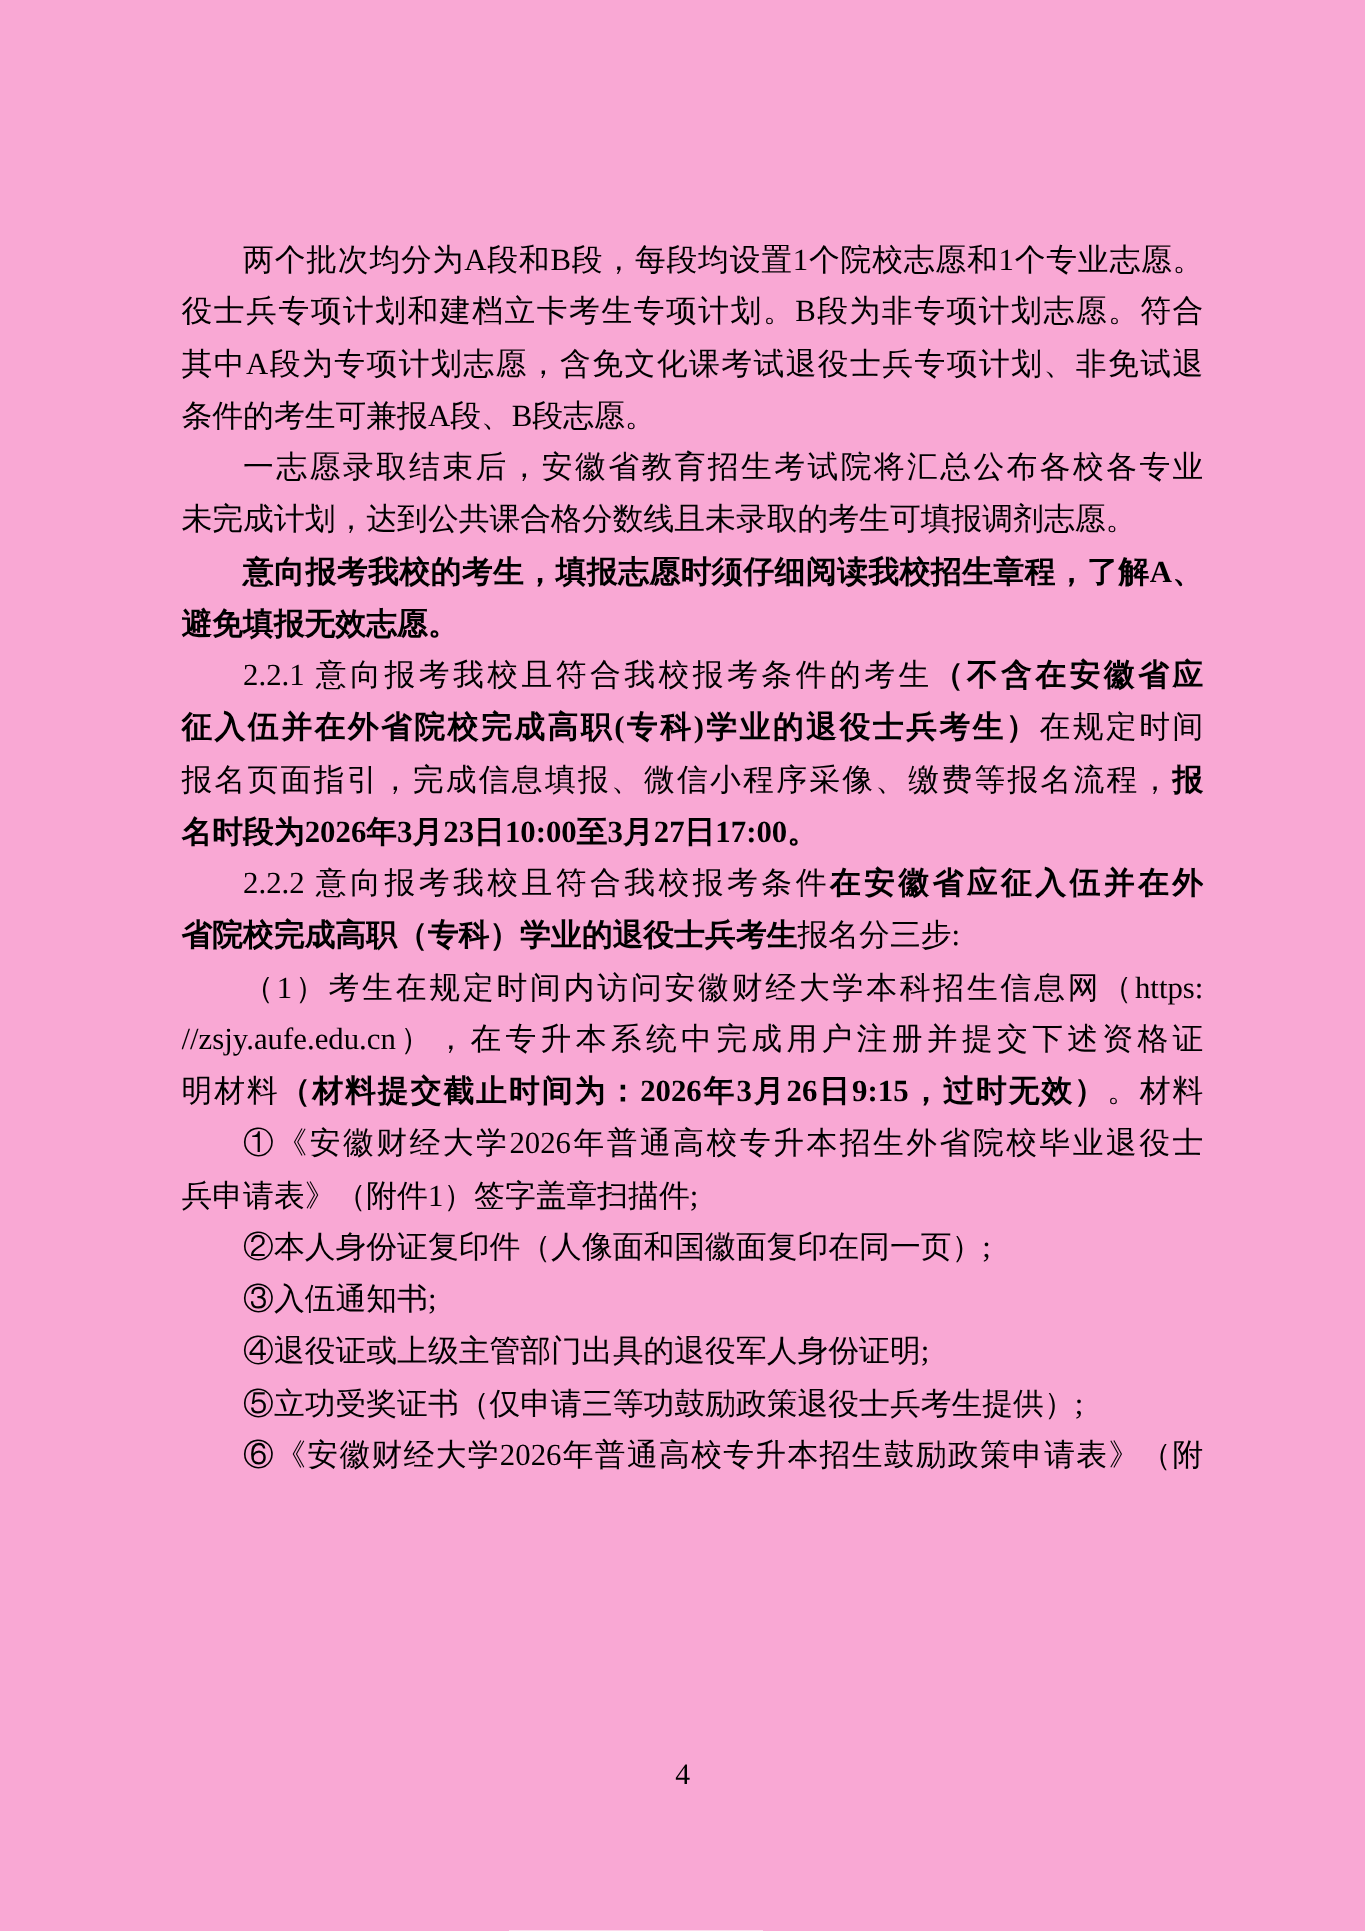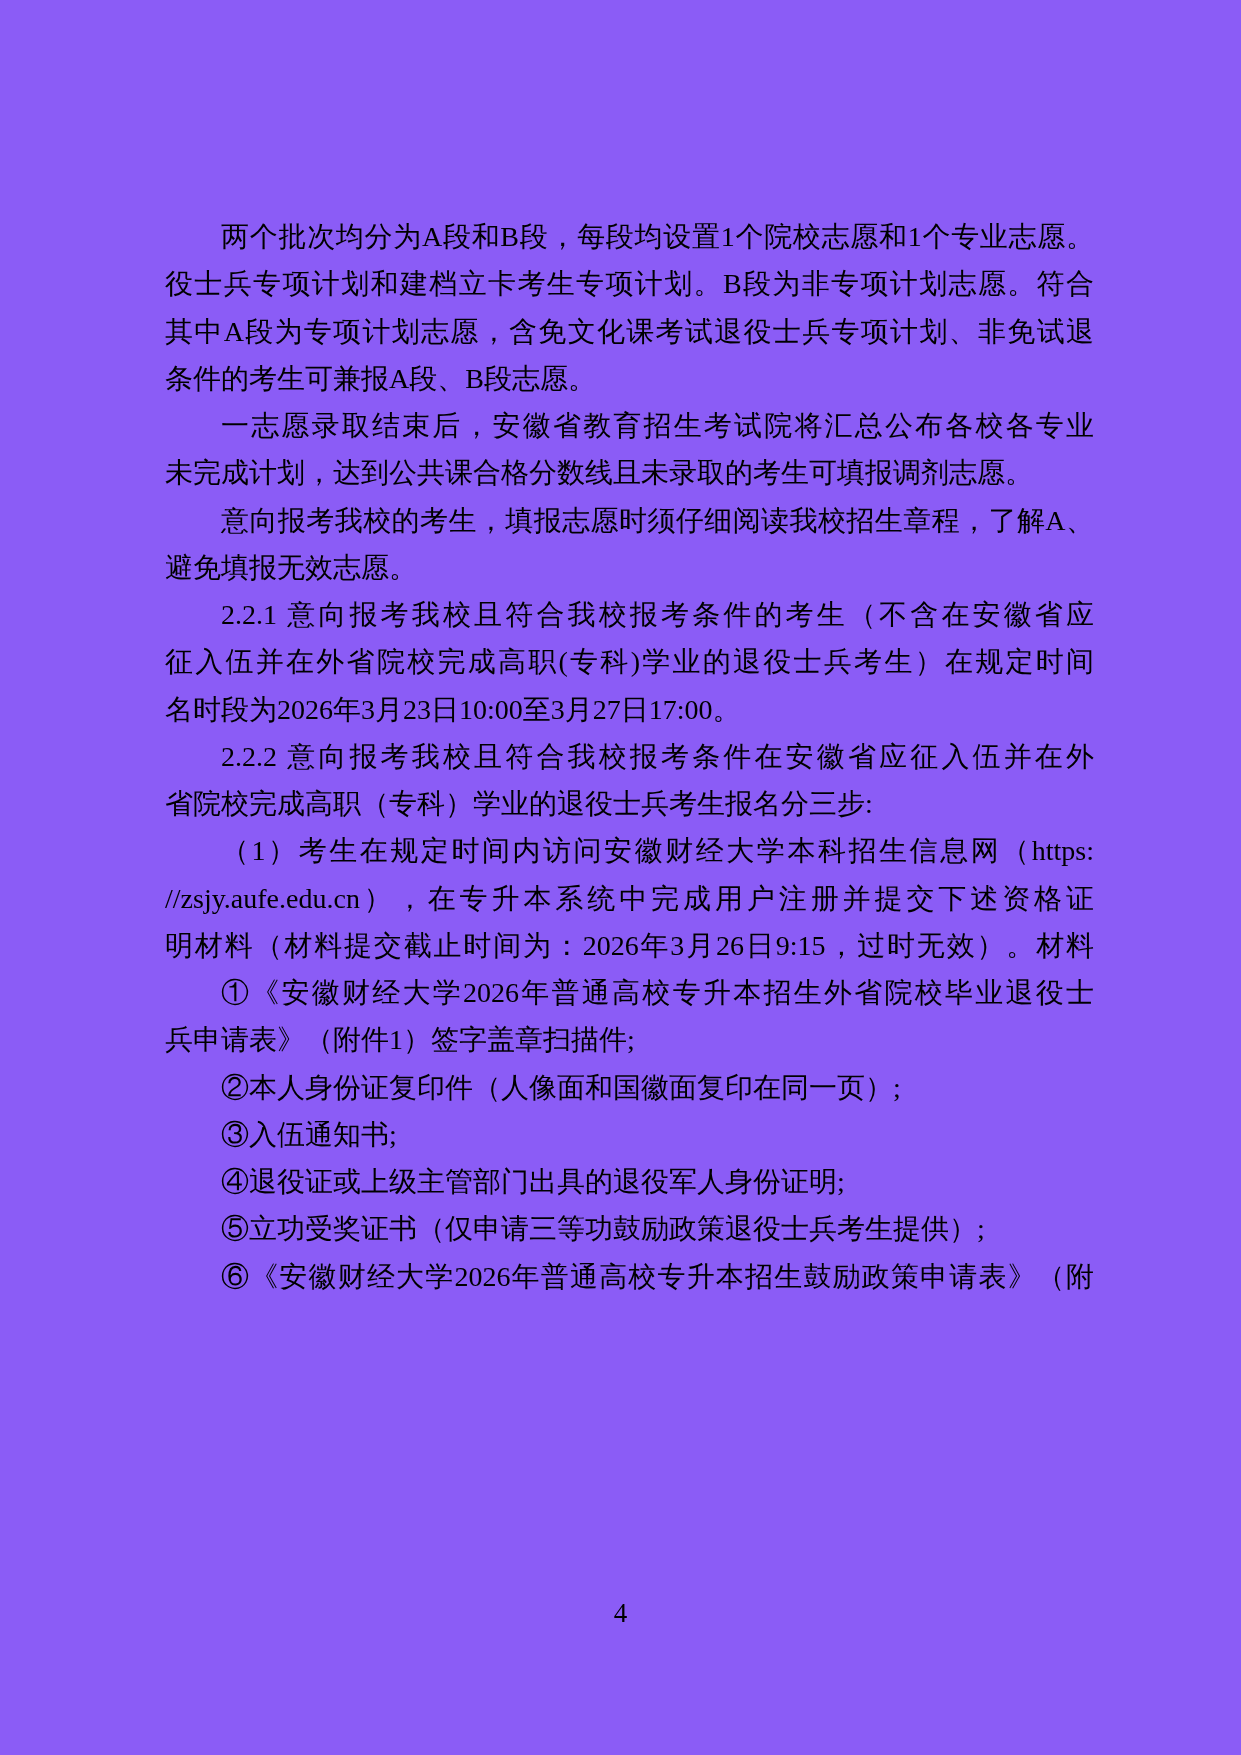--- a/index.html
+++ b/index.html
@@ -5,21 +5,21 @@
   * { margin: 0; padding: 0; box-sizing: border-box; }
   html, body { width: 1241px; background: #ffffff; }
   body {
     font-family: "Liberation Serif", "DejaVu Serif", serif;
     color: #000000;
   }
   .page {
     position: relative;
     width: 1241px;
     height: 1755px;
-    background: #8b5cf6;
+    background: #f9a8d4;
     overflow: hidden;
   }
   .text-block {
     position: absolute;
     left: 165px;
     top: 213px;
     width: 929px;
     font-size: 28px;
   }
   .line {
@@ -30,21 +30,21 @@
     overflow: hidden;
     white-space: normal;
   }
   .line.last {
     text-align-last: left;
   }
   .line.indent {
     padding-left: 56px; 
   }
   .seg { font-weight: normal; }
-  .seg.b { font-weight: normal; }
+  .seg.b { font-weight: bold; }
   .page-number {
     position: absolute;
     top: 1590px;
     left: 0;
     width: 100%;
     height: 47px;
     line-height: 47px;
     text-align: center;
     font-size: 27px;
   }
@@ -57,20 +57,21 @@
       <div class="line indent"><span class="seg">两个批次均分为A段和B段，每段均设置1个院校志愿和1个专业志愿。</span></div>
       <div class="line"><span class="seg">役士兵专项计划和建档立卡考生专项计划。B段为非专项计划志愿。符合</span></div>
       <div class="line"><span class="seg">其中A段为专项计划志愿，含免文化课考试退役士兵专项计划、非免试退</span></div>
       <div class="line last"><span class="seg">条件的考生可兼报A段、B段志愿。</span></div>
       <div class="line indent"><span class="seg">一志愿录取结束后，安徽省教育招生考试院将汇总公布各校各专业</span></div>
       <div class="line last"><span class="seg">未完成计划，达到公共课合格分数线且未录取的考生可填报调剂志愿。</span></div>
       <div class="line indent"><span class="seg b">意向报考我校的考生，填报志愿时须仔细阅读我校招生章程，了解A、</span></div>
       <div class="line last"><span class="seg b">避免填报无效志愿。</span></div>
       <div class="line indent"><span class="seg">2.2.1 意向报考我校且符合我校报考条件的考生</span><span class="seg b">（不含在安徽省应</span></div>
       <div class="line"><span class="seg b">征入伍并在外省院校完成高职(专科)学业的退役士兵考生）</span><span class="seg">在规定时间</span></div>
+      <div class="line"><span class="seg">报名页面指引，完成信息填报、微信小程序采像、缴费等报名流程，</span><span class="seg b">报</span></div>
       <div class="line last"><span class="seg b">名时段为2026年3月23日10:00至3月27日17:00。</span></div>
       <div class="line indent"><span class="seg">2.2.2 意向报考我校且符合我校报考条件</span><span class="seg b">在安徽省应征入伍并在外</span></div>
       <div class="line last"><span class="seg b">省院校完成高职（专科）学业的退役士兵考生</span><span class="seg">报名分三步:</span></div>
       <div class="line indent"><span class="seg">（1）考生在规定时间内访问安徽财经大学本科招生信息网（https:</span></div>
       <div class="line"><span class="seg">//zsjy.aufe.edu.cn），在专升本系统中完成用户注册并提交下述资格证</span></div>
       <div class="line"><span class="seg">明材料</span><span class="seg b">（材料提交截止时间为：2026年3月26日9:15，过时无效）</span><span class="seg">。材料</span></div>
       <div class="line indent"><span class="seg">①《安徽财经大学2026年普通高校专升本招生外省院校毕业退役士</span></div>
       <div class="line last"><span class="seg">兵申请表》（附件1）签字盖章扫描件;</span></div>
       <div class="line indent last"><span class="seg">②本人身份证复印件（人像面和国徽面复印在同一页）;</span></div>
       <div class="line indent last"><span class="seg">③入伍通知书;</span></div>

